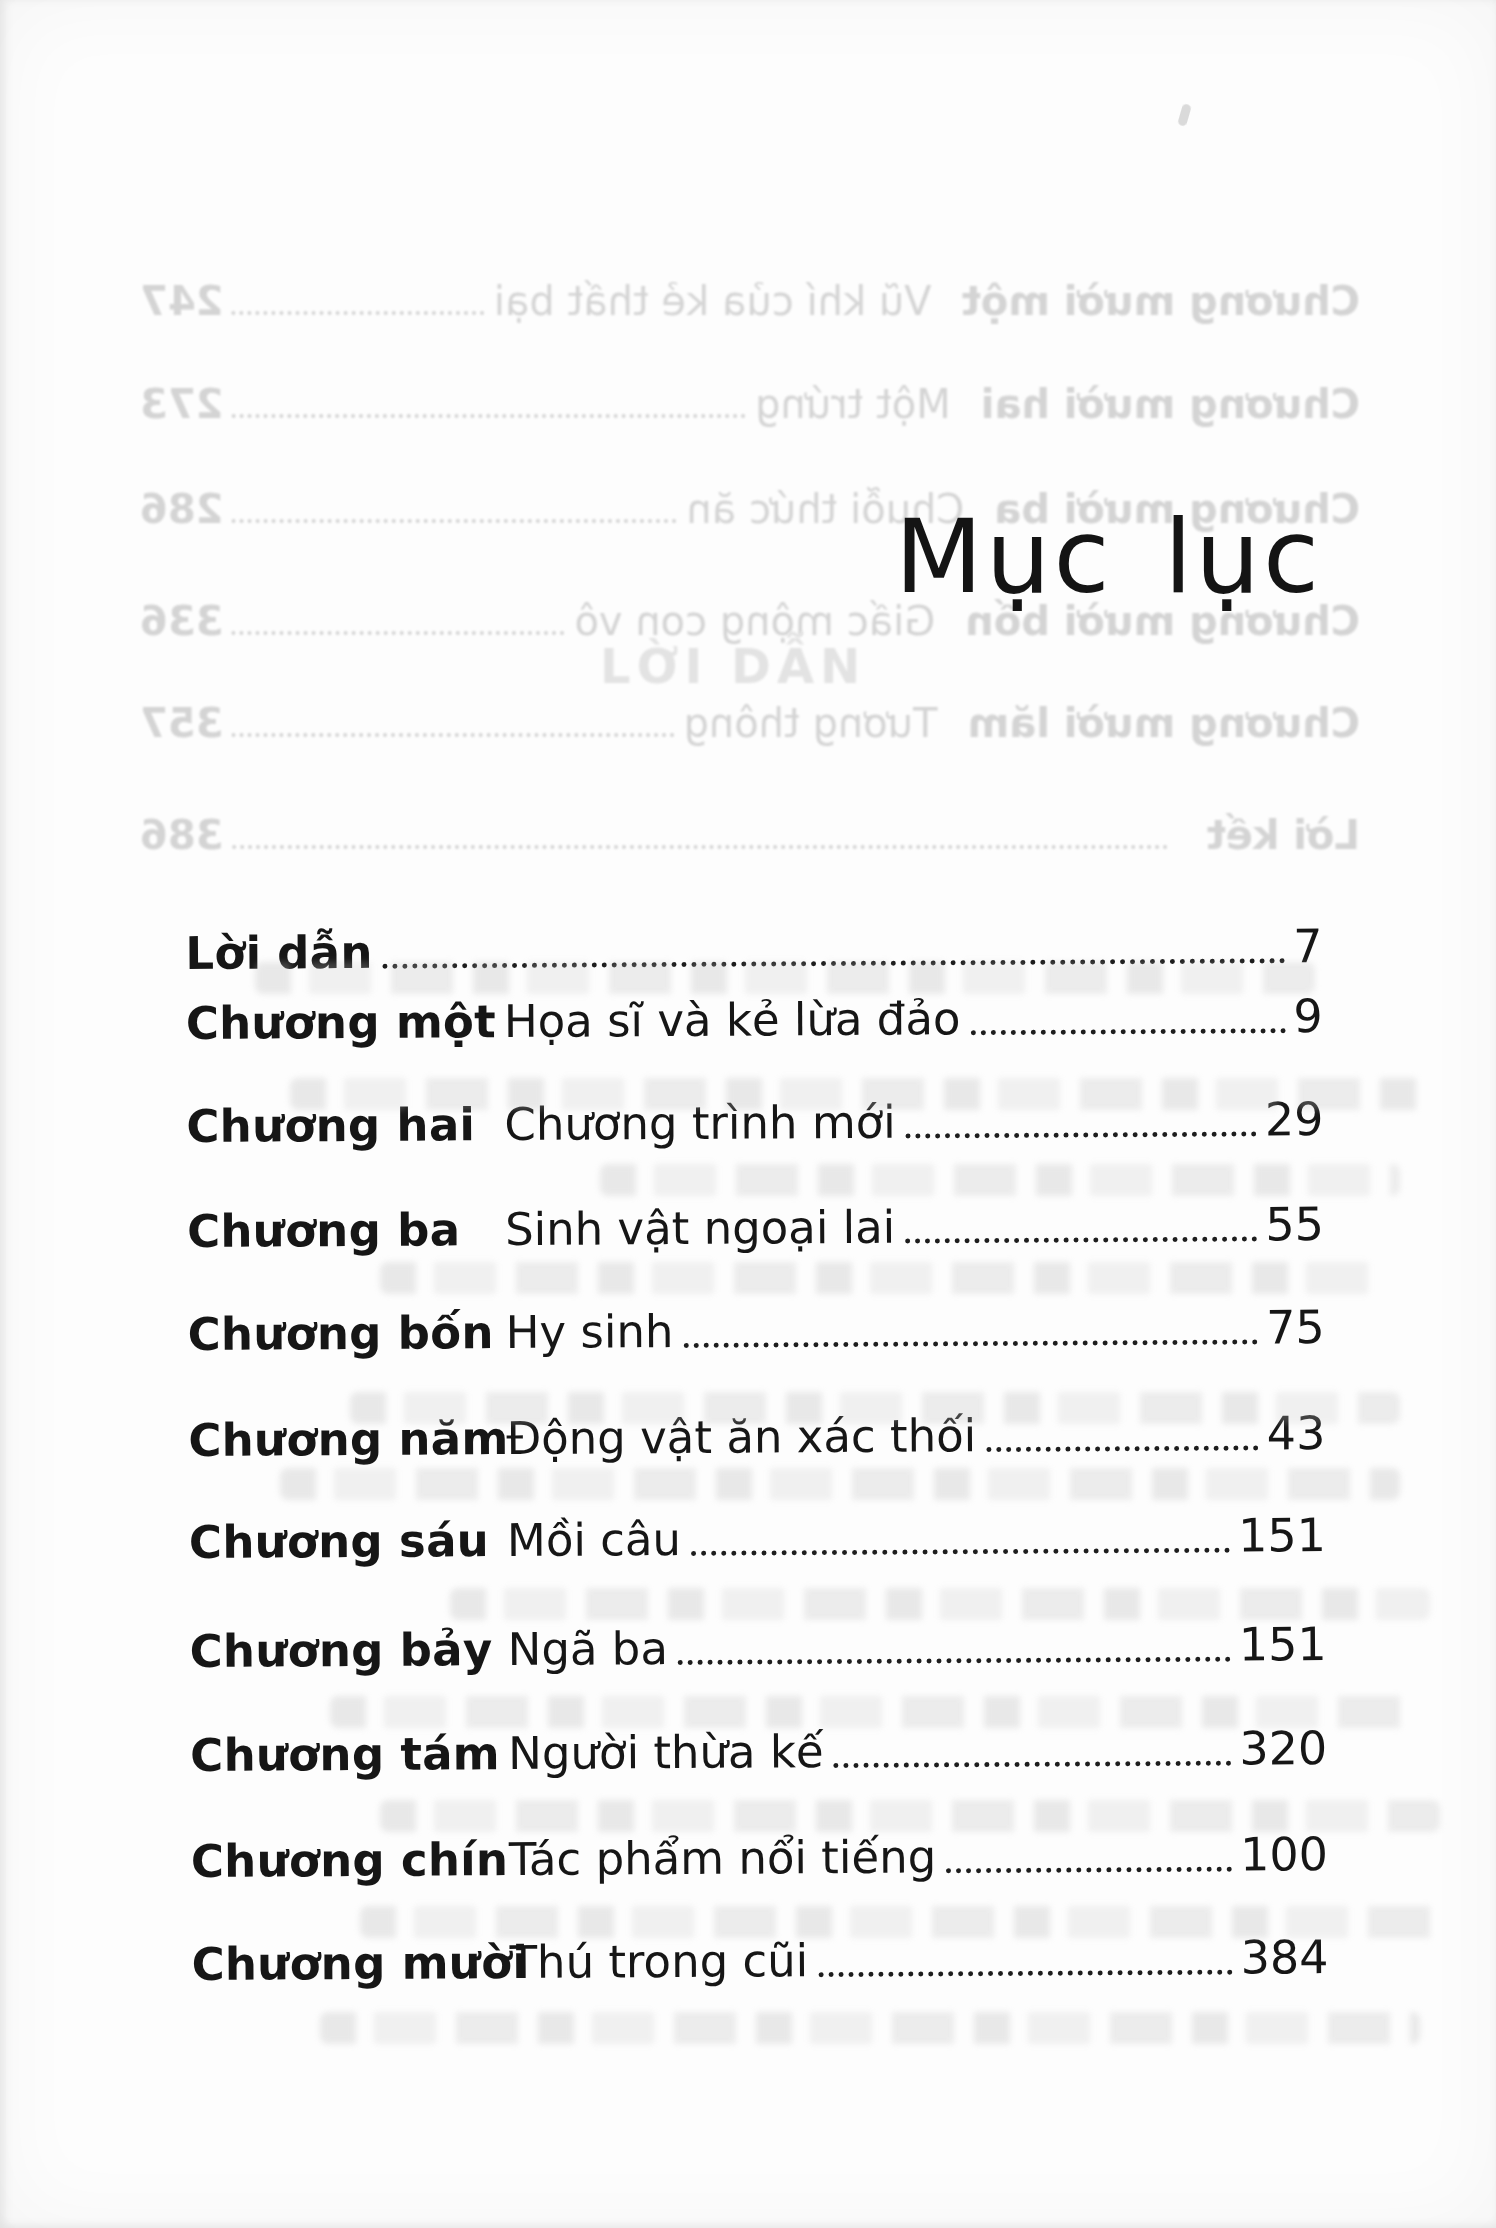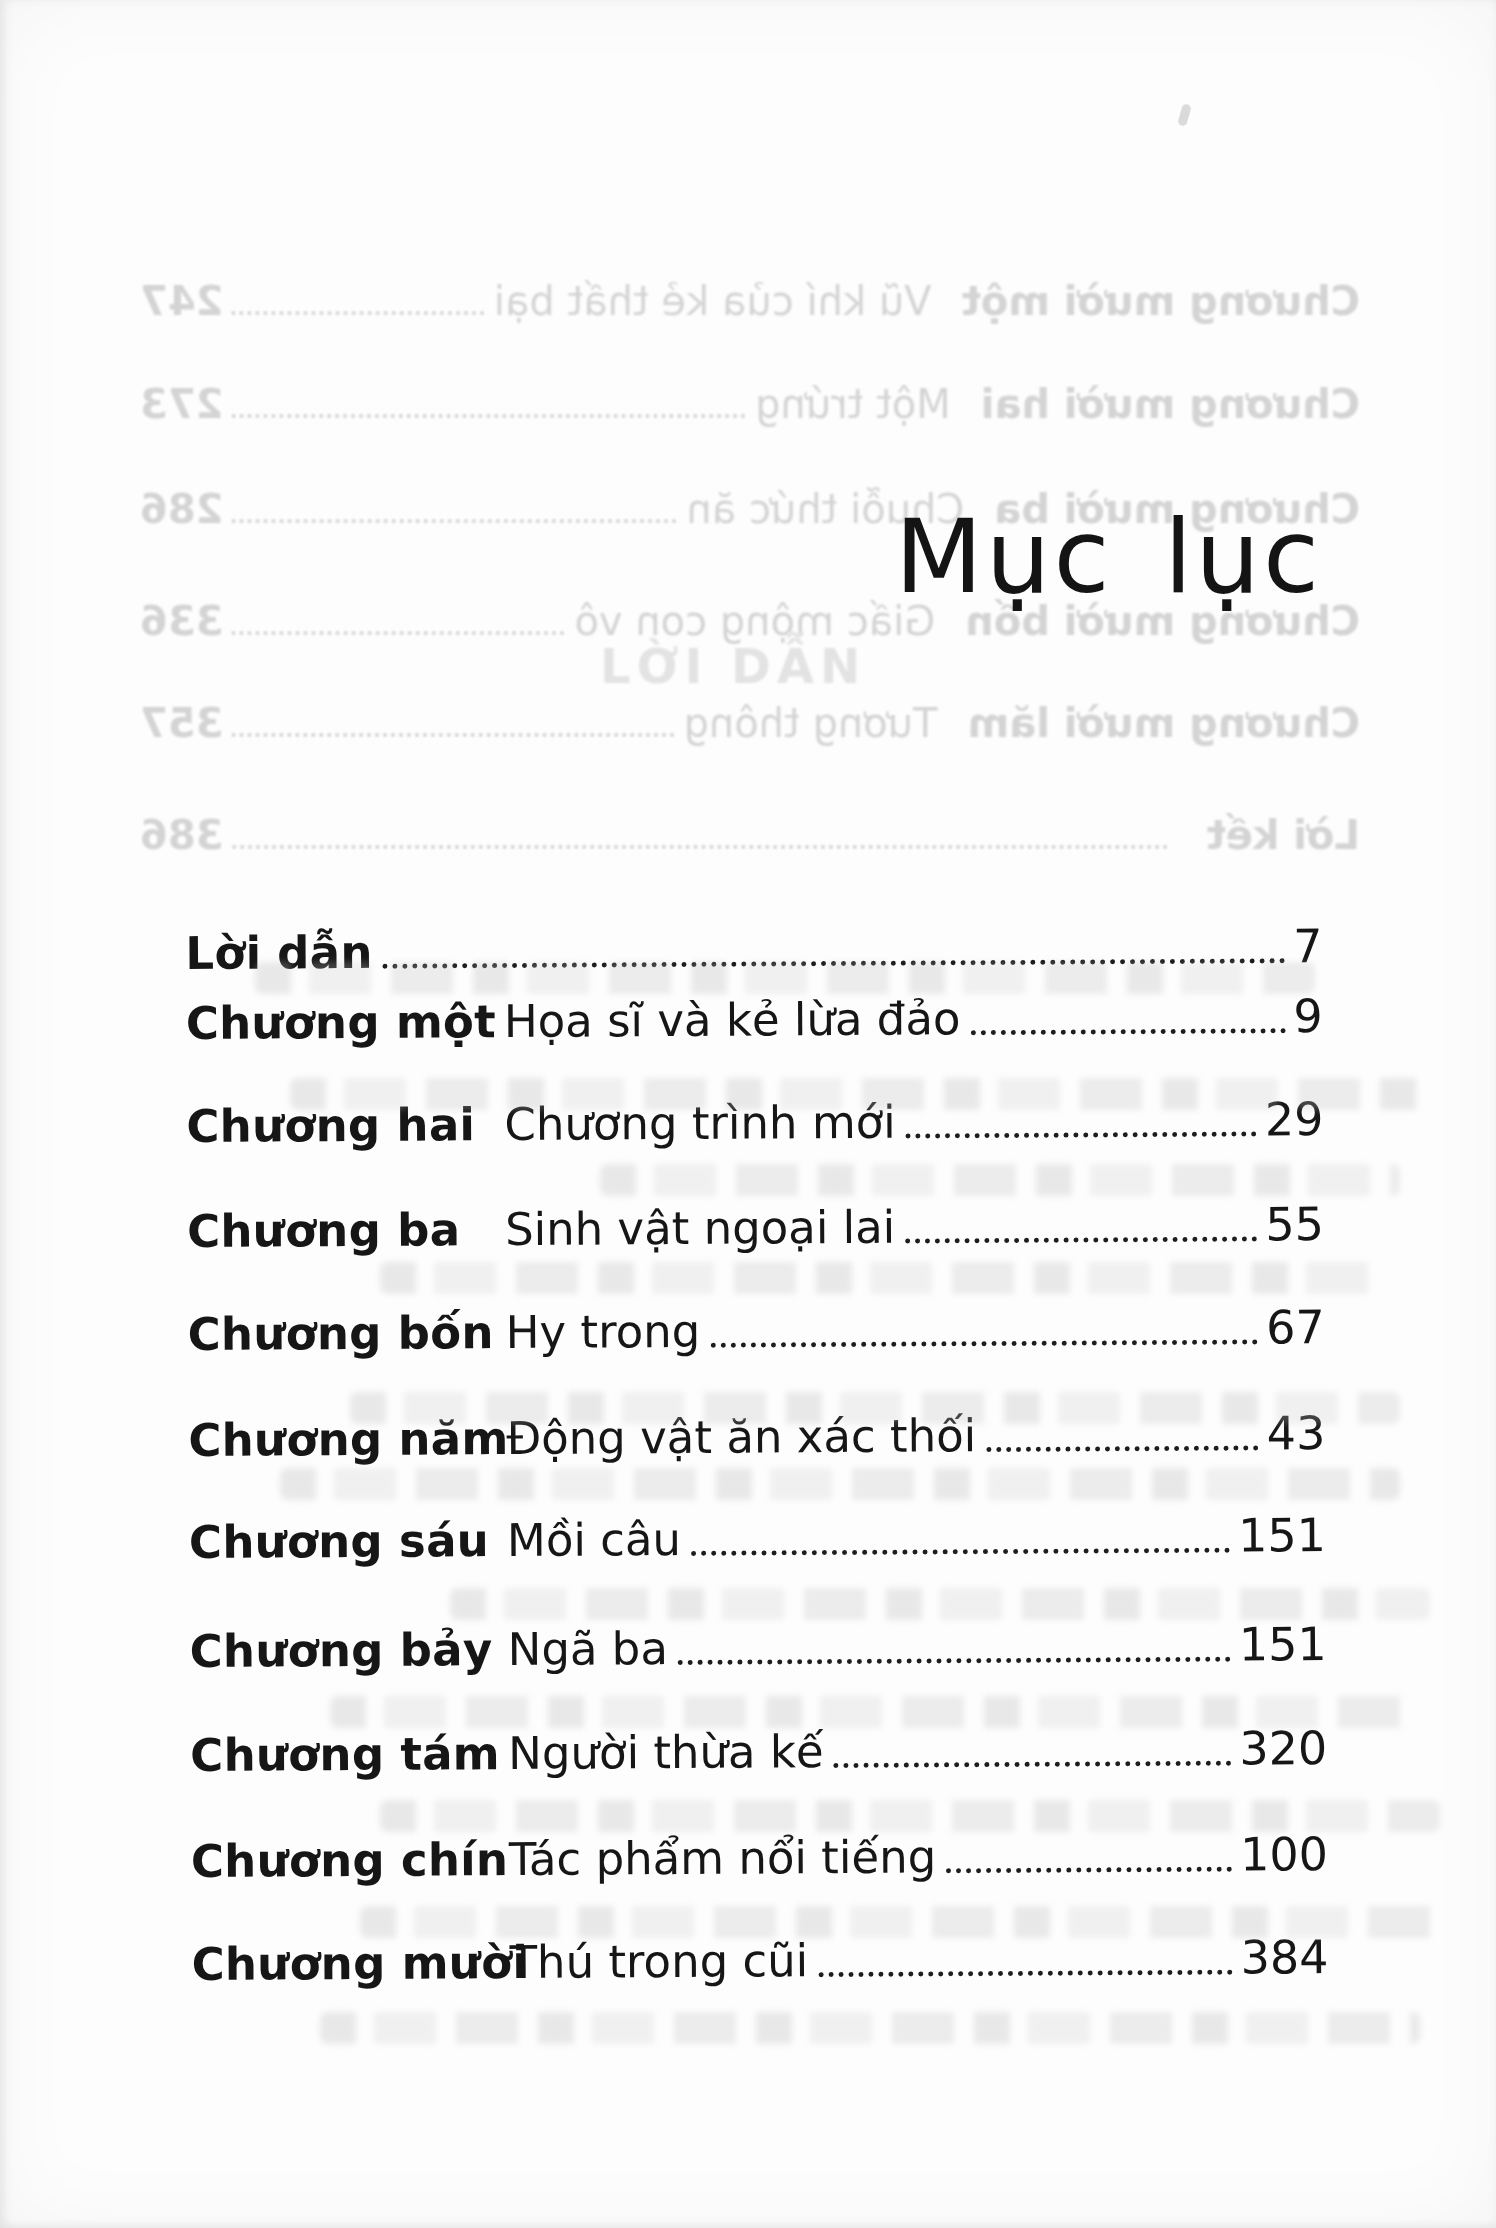--- a/index.html
+++ b/index.html
@@ -211,23 +211,23 @@
       <span class="pagenum">29</span>
     </div>
     <div class="row r3">
       <span class="label">Chương ba</span>
       <span class="title">Sinh vật ngoại lai</span>
       <span class="dots"></span>
       <span class="pagenum">55</span>
     </div>
     <div class="row r4">
       <span class="label">Chương bốn</span>
-      <span class="title">Hy trong</span>
-      <span class="dots"></span>
-      <span class="pagenum">67</span>
+      <span class="title">Hy sinh</span>
+      <span class="dots"></span>
+      <span class="pagenum">75</span>
     </div>
     <div class="row r5">
       <span class="label">Chương năm</span>
       <span class="title">Động vật ăn xác thối</span>
       <span class="dots"></span>
       <span class="pagenum">43</span>
     </div>
     <div class="row r6">
       <span class="label">Chương sáu</span>
       <span class="title">Mồi câu</span>

